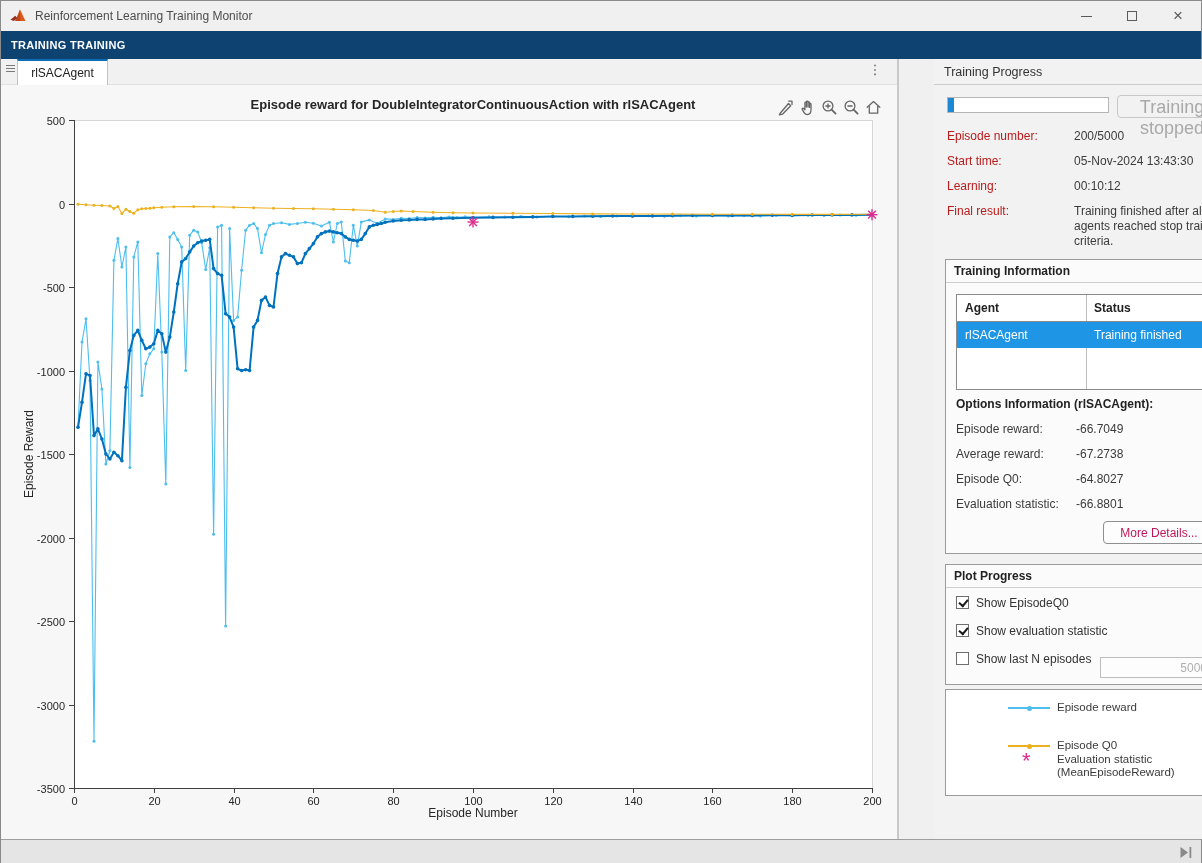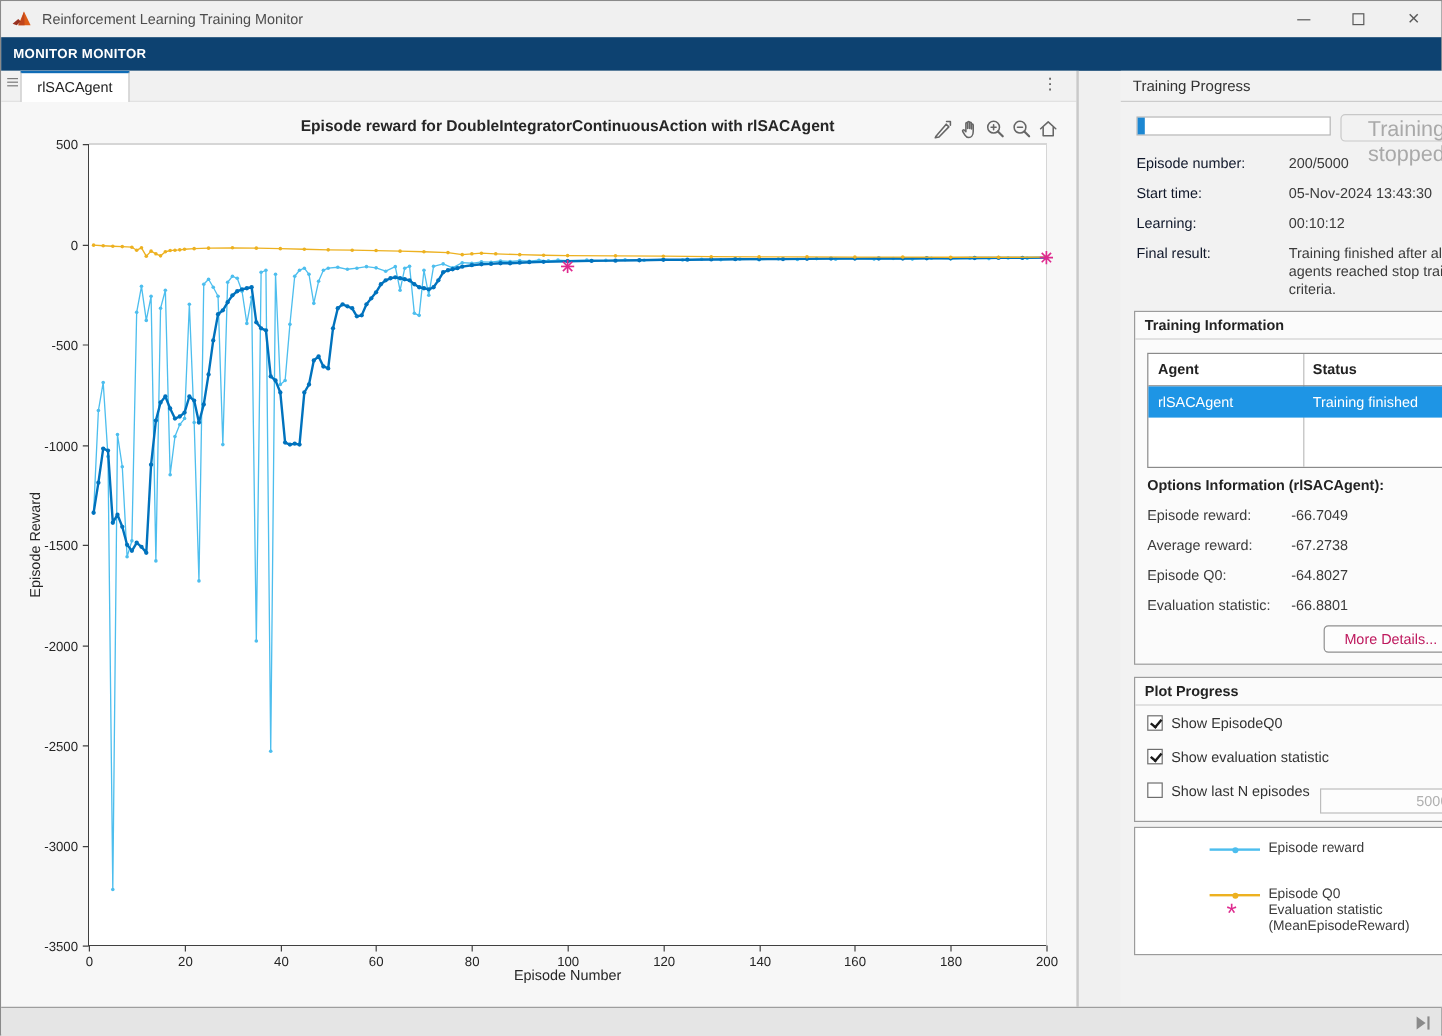--- a/index.html
+++ b/index.html
@@ -45,21 +45,21 @@
   
   .right-panel{position:absolute;left:898px;top:58px;width:327px;height:780px;background:#f2f2f2;margin-left:35px;}
   .rp-header{position:absolute;left:0;top:0;right:0;height:26px;border-bottom:1px solid #cccccc;box-sizing:border-box;}
   .rp-header-title{position:absolute;left:10px;top:6px;font-size:12.5px;color:#333;}
   .rp-menu{position:absolute;right:12px;top:5px;width:14px;height:16px;text-align:center;}
 
   .progressbar{position:absolute;left:13px;top:38px;width:162px;height:16px;background:#ffffff;border:1px solid #b5b5b5;box-sizing:border-box;}
   .progress-fill{height:100%;background:#1c87d2;}
   .stop-btn{position:absolute;left:183px;top:36px;width:110px;height:23px;background:transparent;border:1px solid #c8c8c8;border-radius:4px;color:#a9a9a9;font-size:18px;font-family:"Liberation Sans",sans-serif;}
 
-  .info-label{position:absolute;left:13px;font-size:12px;color:#0f172a;}
+  .info-label{position:absolute;left:13px;font-size:12px;color:#b91c1c;}
   .info-value{position:absolute;left:140px;font-size:12px;color:#3b3b3b;}
   .wrap-value{width:153px;line-height:15px;}
 
   .groupbox{position:absolute;left:11px;width:281px;background:#fbfbfb;border:1px solid #9b9b9b;box-sizing:border-box;}
   .gb-header{position:absolute;left:0;top:0;right:0;height:23px;border-bottom:1px solid #cfcfcf;box-sizing:border-box;}
   .gb-title{position:absolute;left:8px;top:4px;font-size:12px;font-weight:bold;color:#222;}
 
   .ti-table{position:absolute;left:10px;top:34px;width:259px;height:96px;background:#ffffff;border:1px solid #8a8a8a;box-sizing:border-box;}
   .ti-thead{position:absolute;left:0;top:0;right:0;height:27px;border-bottom:1px solid #8a8a8a;box-sizing:border-box;}
   .ti-th{position:absolute;top:6px;font-size:12px;font-weight:bold;color:#222;}
@@ -111,21 +111,21 @@
       <div class="win-btn">
           <div class="max-glyph"></div>
         </div>
       <div class="win-btn">
           <span class="close-glyph">×</span>
         </div>
     </div>
   </div>
 
   <div class="ribbon">
-    <span class="ribbon-label">MONITOR MONITOR</span>
+    <span class="ribbon-label">TRAINING TRAINING</span>
   </div>
 
   <div class="tabstrip">
     <div class="tab-handle">
         <div></div>
         <div></div>
         <div></div>
       </div>
     <div class="tab">
       <span>rlSACAgent</span>

